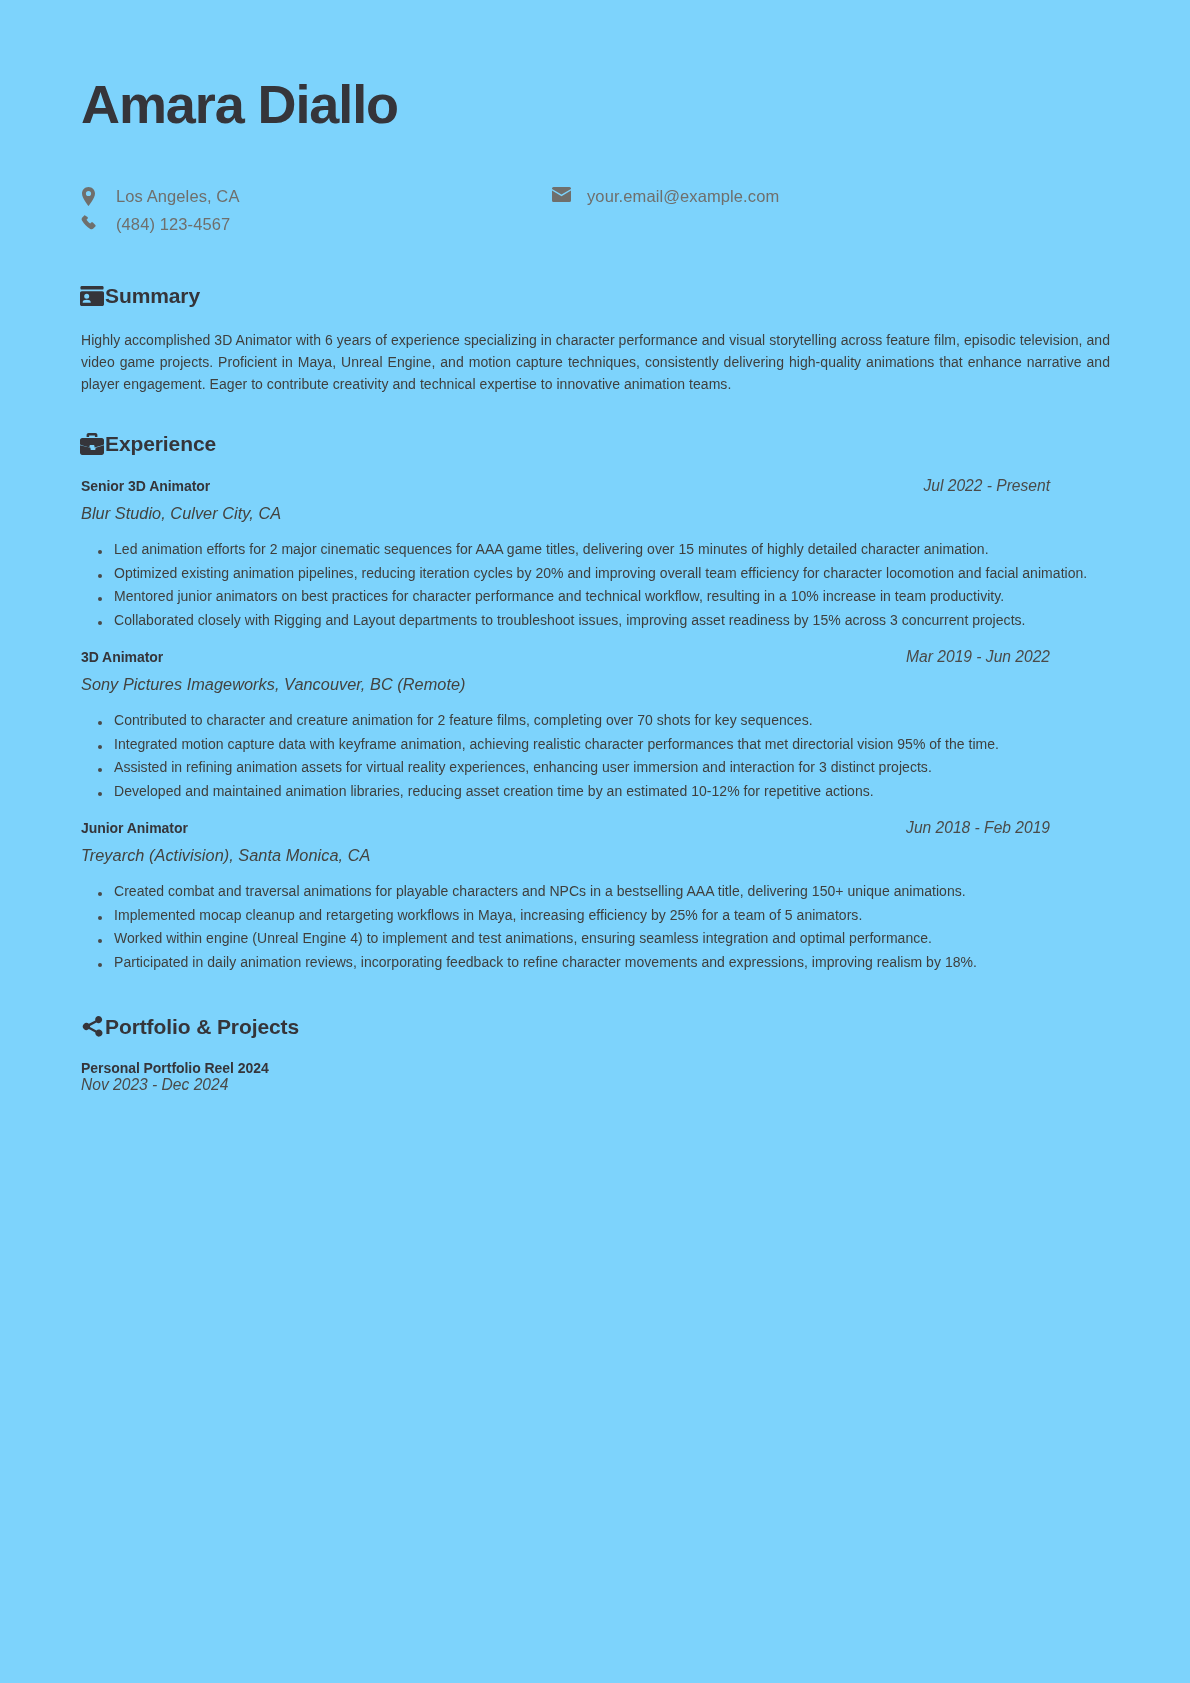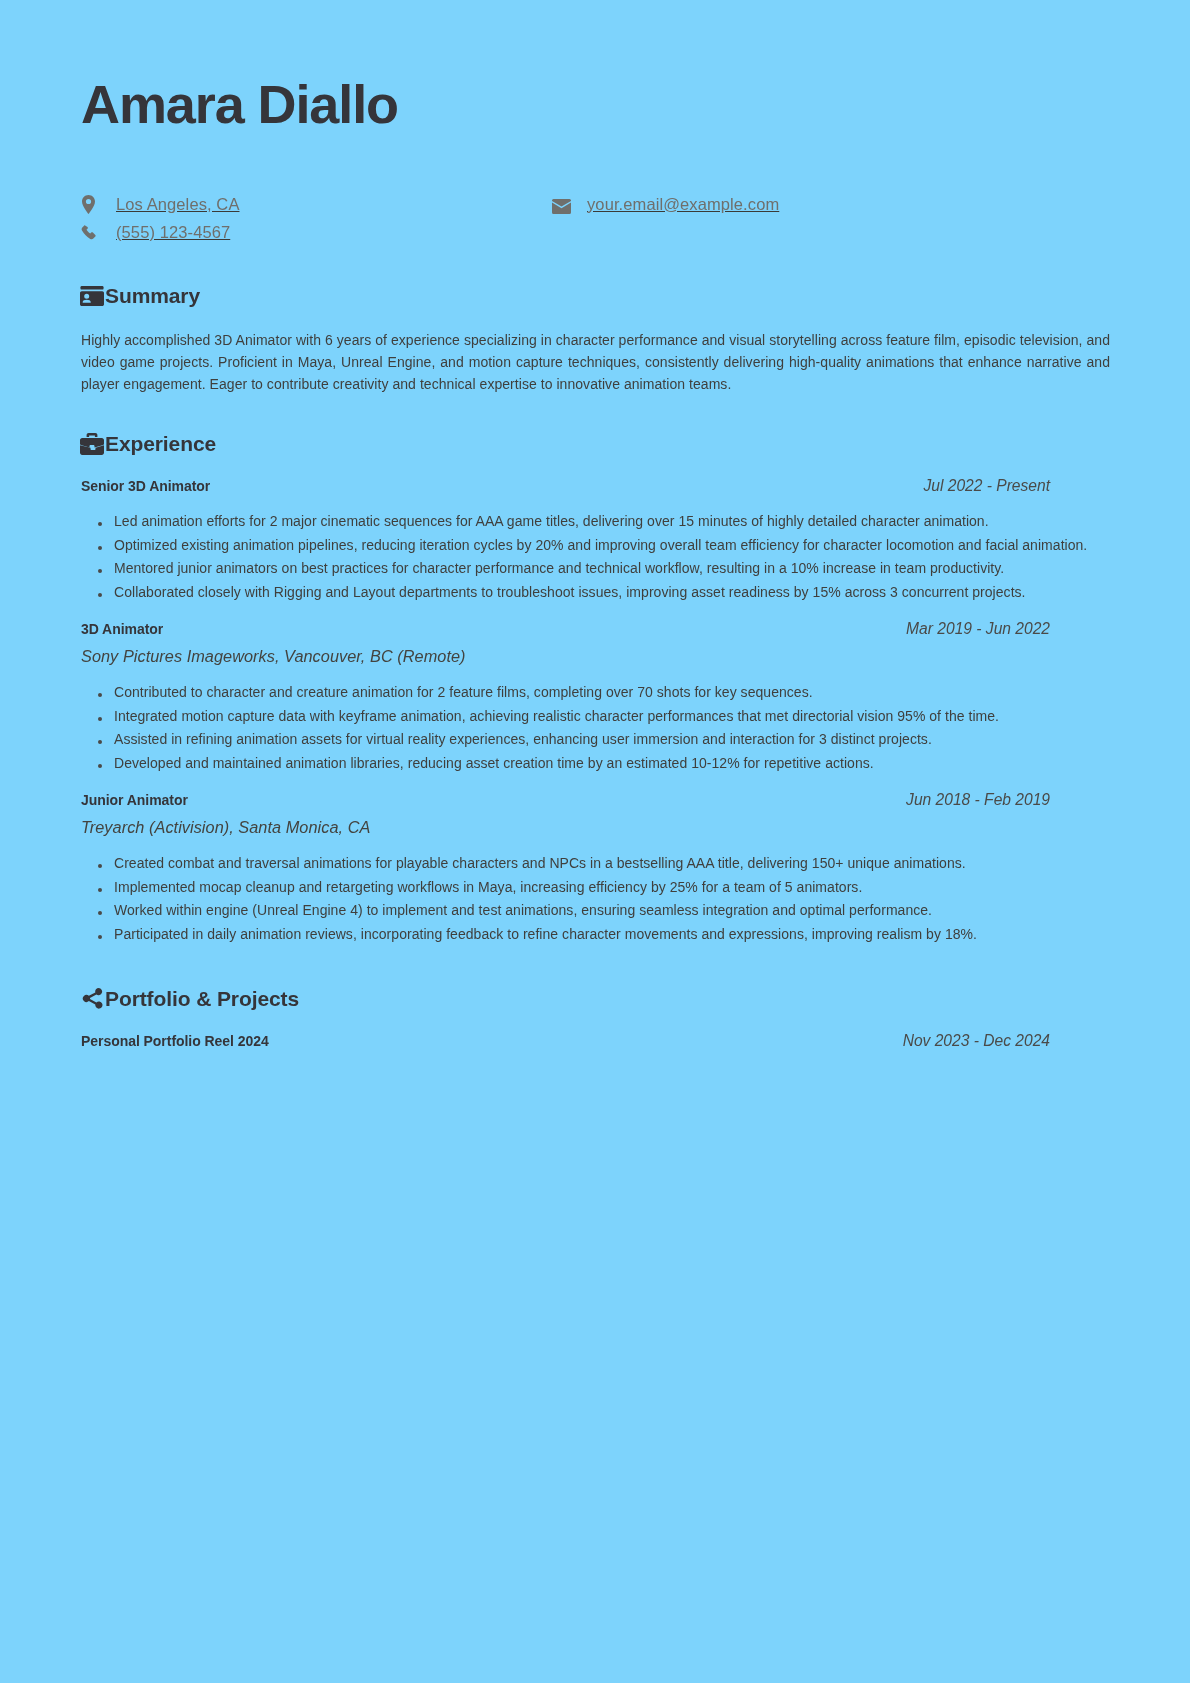--- a/index.html
+++ b/index.html
@@ -41,24 +41,23 @@
   }
   .contact-col {
     position: absolute;
     top: 0;
   }
   .contact-col.left  { left: 2px; }
   .contact-col.right { left: 473px; }
 
   .contact-row {
     display: flex;
-    align-items: flex-end;
+    align-items: flex-start;
     height: 27px;
     margin-bottom: 1px;
-    text-decoration: underline;
   }
   .contact-icon {
     width: 22px;
     min-width: 22px;
     display: flex;
     align-items: center;
     justify-content: flex-start;
     color: #6f6f6c;
   }
   .contact-icon svg { display: block; }
@@ -161,21 +160,21 @@
     left: 0;
     top: 11px;
     width: 4px;
     height: 4px;
     border-radius: 50%;
     background: #4a4a48;
   }
 
   .exp-section { margin-top: 36px; }
   .portfolio-section { margin-top: 40px; }
-  .portfolio-section .entry-top { margin-top: 2px; }
+  .portfolio-section .entry-top { margin-top: 2px; flex-direction: column; }
 </style>
 </head>
 <body>
 
 <div class="page">
 
   <h1 class="name">Amara Diallo</h1>
 
   <div class="contact-block">
     <div class="contact-col left">
@@ -188,21 +187,21 @@
         </span>
         <span class="contact-text">Los Angeles, CA</span>
       </div>
 
       <div class="contact-row">
         <span class="contact-icon">
           <svg width="17" height="17" viewBox="0 0 17 17" fill="currentColor">
             <path d="M3.3 0.6 1.3 2.6C0.5 3.4 0.4 4.6 1 5.6c2 3.4 4.9 6.3 8.3 8.3 1 0.6 2.2 0.5 3-0.3l2-2c0.5-0.5 0.5-1.2 0-1.7l-2.4-2.4c-0.5-0.5-1.2-0.5-1.7 0l-1 1c-1.5-0.9-2.8-2.2-3.7-3.7l1-1c0.5-0.5 0.5-1.2 0-1.7L4.1 0.6c-0.2-0.4-0.5-0.4-0.8 0z"></path>
           </svg>
         </span>
-        <span class="contact-text">(555) 123-4567</span>
+        <span class="contact-text">(484) 123-4567</span>
       </div>
 
     </div>
 
     <div class="contact-col right">
       <div class="contact-row">
         <span class="contact-icon">
           <svg width="19" height="15" viewBox="0 0 19 15" fill="currentColor">
             <path d="M1.5 0h16A1.5 1.5 0 0 1 19 1.5v0.4L9.5 7.6 0 1.9V1.5A1.5 1.5 0 0 1 1.5 0z"></path>
             <path d="M0 3.6v9.9A1.5 1.5 0 0 0 1.5 15h16a1.5 1.5 0 0 0 1.5-1.5V3.6L9.5 9.3 0 3.6z"></path>
@@ -236,20 +235,21 @@
         </svg>
       </span>
       <span class="section-title">Experience</span>
     </div>
 
     <div class="entry">
       <div class="entry-top">
         <span class="entry-title">Senior 3D Animator</span>
         <span class="entry-dates">Jul 2022 - Present</span>
       </div>
+      <div class="entry-org">Blur Studio, Culver City, CA</div>
       <ul class="bullets">
         <li>Led animation efforts for 2 major cinematic sequences for AAA game titles, delivering over 15 minutes of highly detailed character animation.</li>
         <li>Optimized existing animation pipelines, reducing iteration cycles by 20% and improving overall team efficiency for character locomotion and facial animation.</li>
         <li>Mentored junior animators on best practices for character performance and technical workflow, resulting in a 10% increase in team productivity.</li>
         <li>Collaborated closely with Rigging and Layout departments to troubleshoot issues, improving asset readiness by 15% across 3 concurrent projects.</li>
       </ul>
     </div>
 
     <div class="entry">
       <div class="entry-top">

